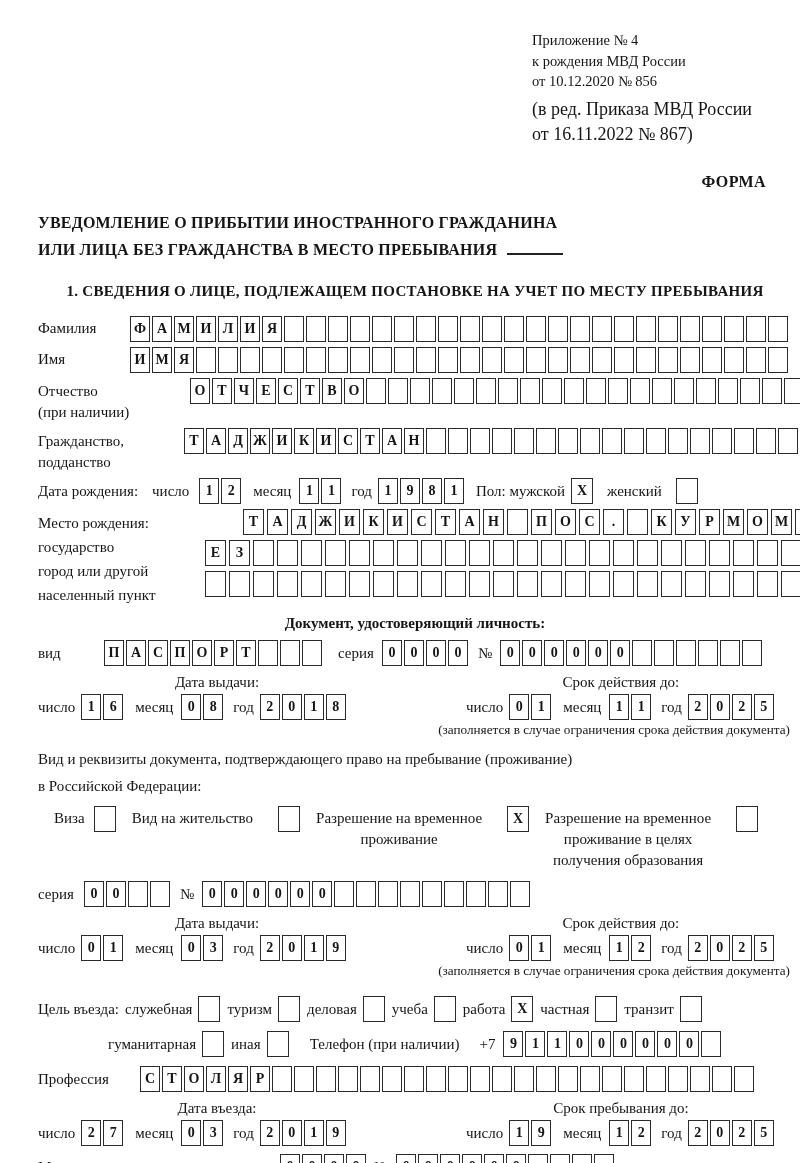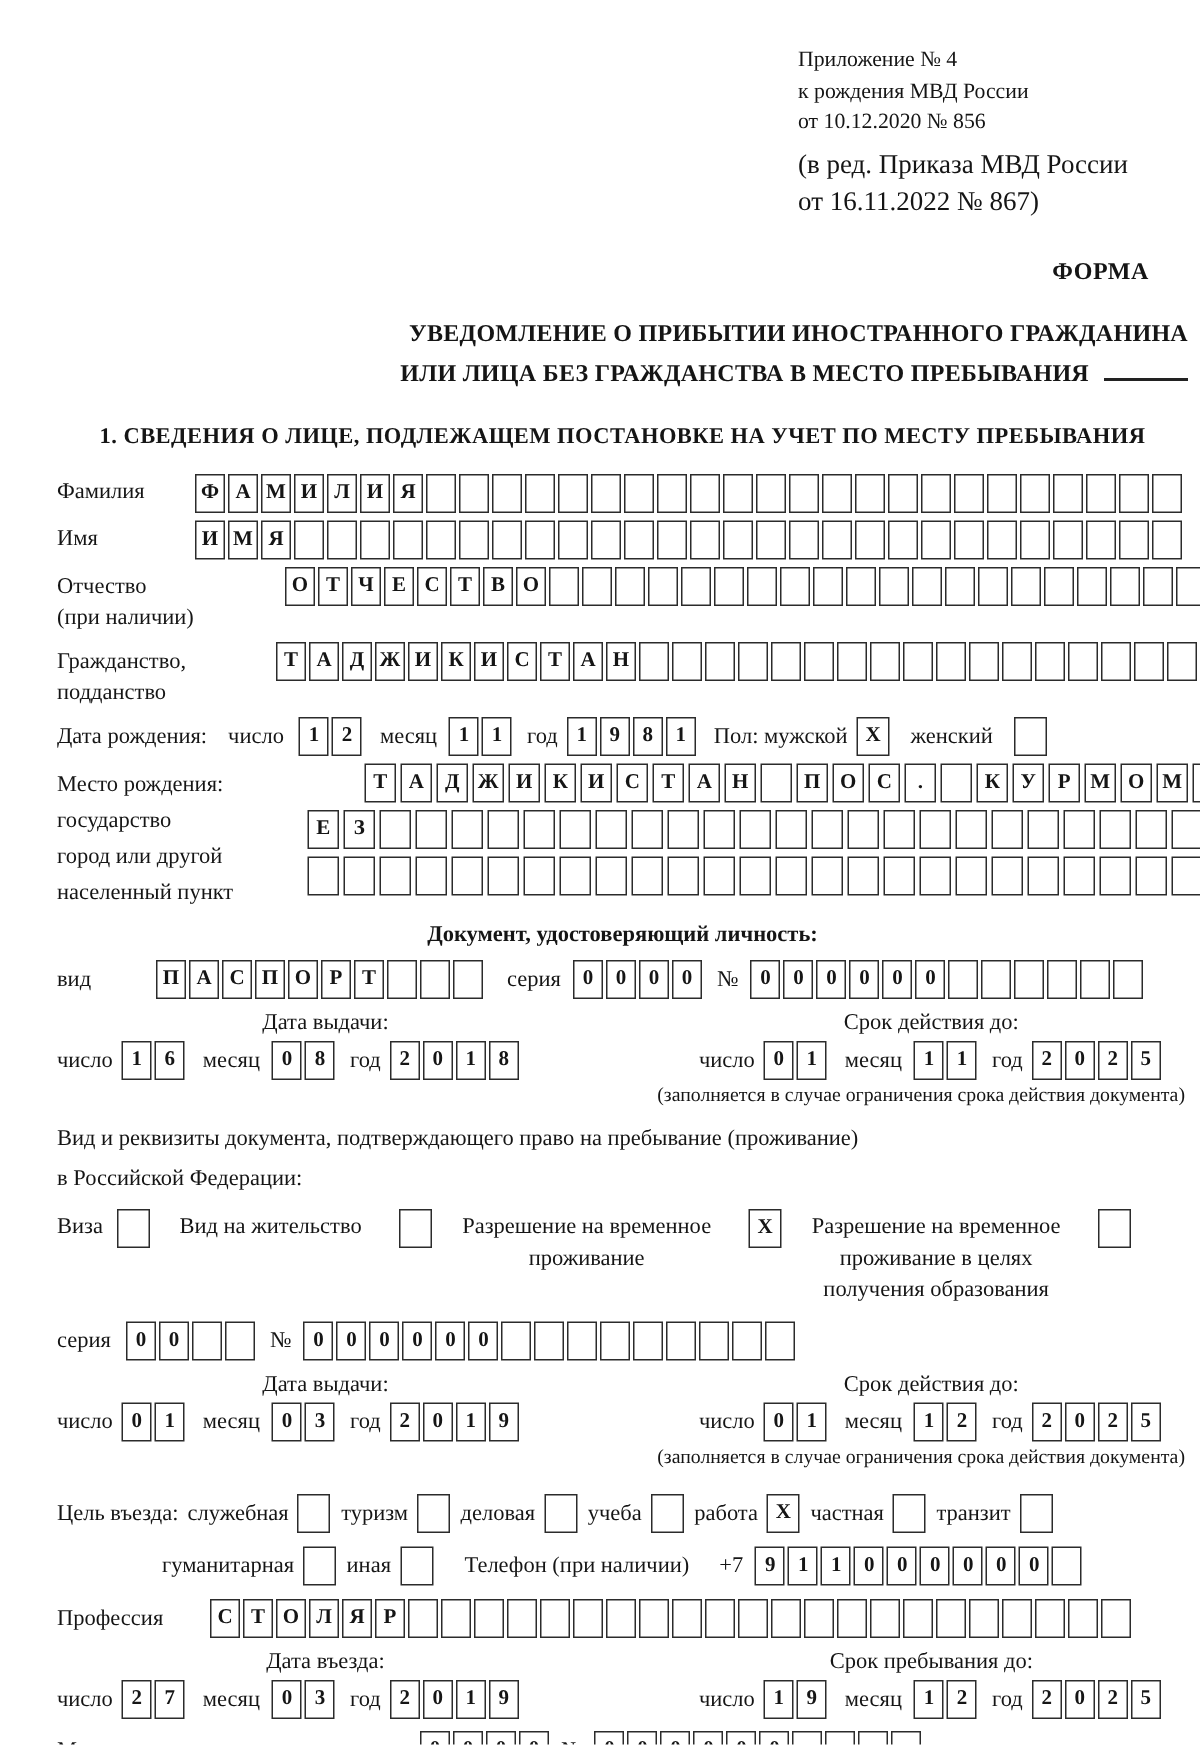--- a/index.html
+++ b/index.html
@@ -11,21 +11,21 @@
     font-size:15px;
   }
   .page { padding:30px 8px 0 38px; width:800px; }
 
   
   .appendix { margin-left:494px; font-size:14.5px; line-height:1.42; }
   .appendix .rev { font-size:18px; margin-top:5px; line-height:1.4; }
   .forma { text-align:right; padding-right:26px; font-weight:bold; font-size:16px; margin-top:26px; letter-spacing:.4px; }
 
   
-  .title { text-align:right; font-weight:bold; font-size:16px; line-height:1.7; margin-top:18px; letter-spacing:.2px; }
+  .title { text-align:left; font-weight:bold; font-size:16px; line-height:1.7; margin-top:18px; letter-spacing:.2px; }
   .blank-line { display:inline-block; width:56px; height:13px; border-bottom:2px solid #222; margin-left:10px; }
 
   .sec { text-align:center; font-weight:bold; font-size:15px; margin-top:20px; margin-bottom:16px; letter-spacing:.3px; }
 
   
   .row { display:flex; align-items:flex-start; margin-bottom:5px; }
   .ig  { display:flex; align-items:center; }
   .boxes { display:flex; flex-wrap:nowrap; }
   .cb {
     flex:none; width:20px; height:26px; margin-right:2px;
@@ -58,21 +58,21 @@
   
   .daterow { display:flex; margin-top:8px; }
   .datecol  { }
   .dc-title { text-align:center; font-size:15px; margin-bottom:3px; }
   .dateline { display:flex; align-items:center; }
   .note { font-size:13.2px; text-align:right; padding-right:2px; margin-top:2px; margin-bottom:8px; }
 
   .plain { font-size:15px; line-height:1.8; }
 
   .opts { display:flex; align-items:flex-start; margin-top:6px; margin-bottom:10px; }
-  .opt { display:flex; align-items:flex-start; }
+  .opt { display:flex; align-items:flex-start;margin-left:16px; }
   .optlines { text-align:center; line-height:21px; padding-top:2px; }
   .opt .chk { margin-left:9px; }
 
   .purpose { display:flex; align-items:center; white-space:nowrap;margin-top:17px; }
   .purpose .chk { margin-left:6px; margin-right:7px; }
 </style>
 </head>
 <body>
 
 <div class="page">

